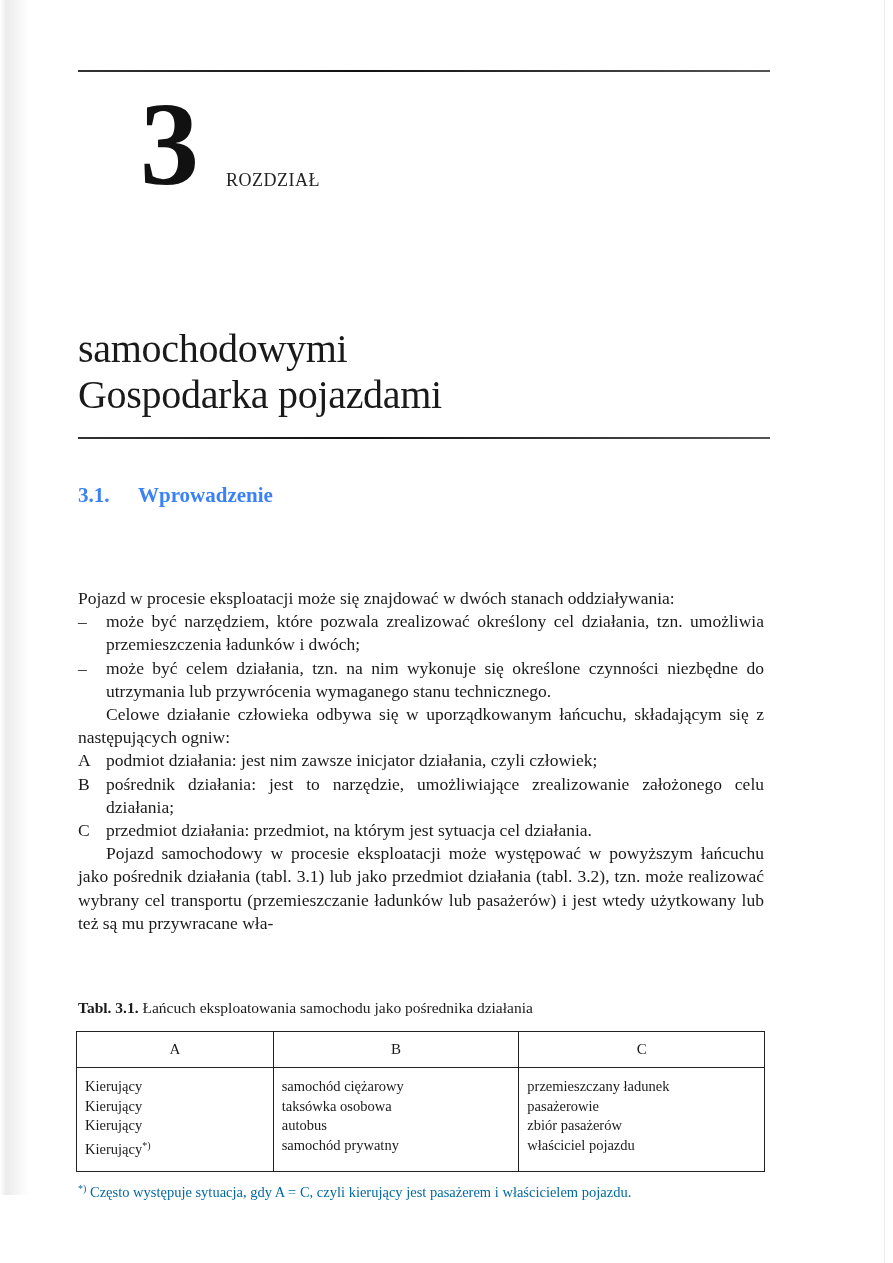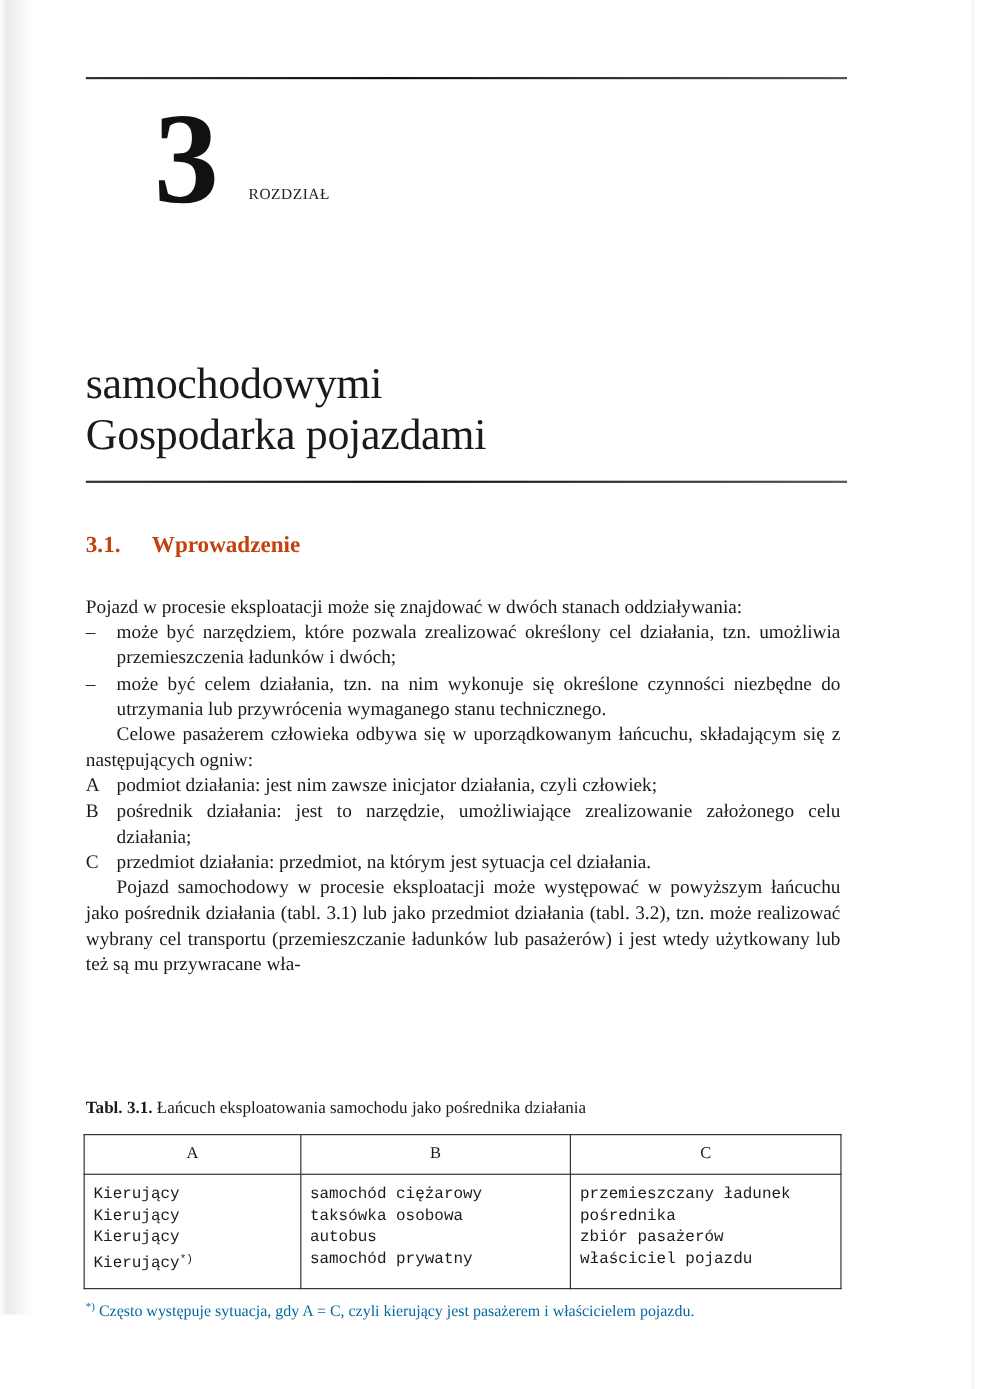--- a/index.html
+++ b/index.html
@@ -20,34 +20,34 @@
       position: absolute; height: 2px;
       background: linear-gradient(to right, #333 0%, #111 40%, #333 70%, #555 100%);
     }
     .chapter-num {
       position: absolute; left: 140px; top: 86px;
       font-size: 118px; font-weight: bold; line-height: 1; letter-spacing: -2px;
       color: #111;
     }
     .chapter-word {
       position: absolute; left: 226px; top: 170px;
-      font-size: 14px; letter-spacing: 0.5px; color: #222;
+      font-size: 18px; letter-spacing: 0.5px; color: #222;
     }
     .chapter-title {
       position: absolute; left: 78px; top: 326px;
       font-size: 40px; line-height: 46px; color: #1a1a1a; letter-spacing: -0.3px;
     }
     .section-heading {
       position: absolute; left: 78px; top: 483px;
-      font-size: 21px; font-weight: bold; color: #c2410c;
+      font-size: 21px; font-weight: bold; color: #3b82f6;
     }
     .section-heading .num { display: inline-block; width: 60px; }
     .body-text {
       position: absolute; left: 78px; width: 686px;
-      font-size: 17.5px; line-height: 23.2px; color: #1a1a1a;
+      font-size: 17.5px; line-height: 23.2px; color: #1a1a1a; margin-top: 47px;
     }
     .para { margin: 0; text-align: justify; }
     .para.indent { text-indent: 28px; }
     .list-item { display: flex; text-align: justify; }
     .list-item .marker { width: 28px; flex: 0 0 28px; }
     .list-item .content { flex: 1; }
     .table-caption {
       position: absolute; left: 78px; top: 999px;
       font-size: 15.5px; color: #1a1a1a; font-family: Liberation Serif, serif;
     }
@@ -60,21 +60,21 @@
       border: 1.5px solid #222; vertical-align: top;
     }
     table.data-table th {
       font-weight: normal; text-align: center; height: 33px; vertical-align: middle;
       font-size: 15px;
     }
     table.data-table td { padding: 9px 8px 6px 8px; height: 88px; }
     table.data-table col.c1 { width: 197px; }
     table.data-table col.c2 { width: 246px; }
     table.data-table col.c3 { width: 246px; }
-    .cell-line { display: block; font-family: Liberation Mono, monospace; }
+    .cell-line { display: block; }
     sup { font-size: 10px; vertical-align: 5px; }
     .footnote {
       position: absolute; left: 78px; top: 1183px;
       font-size: 14.5px; color: #0369a1;
     }
   </style>
 </head>
 <body>
 
 <div class="scan-edge-left"></div>
@@ -99,21 +99,21 @@
 <div class="body-text" style="top:540px;">
   <p class="para">Pojazd w procesie eksploatacji może się znajdować w dwóch stanach oddziaływania:</p>
   <div class="list-item">
     <span class="marker">–</span>
     <span class="content">może być narzędziem, które pozwala zrealizować określony cel działania, tzn. umożliwia przemieszczenia ładunków i dwóch;</span>
   </div>
   <div class="list-item">
     <span class="marker">–</span>
     <span class="content">może być celem działania, tzn. na nim wykonuje się określone czynności niezbędne do utrzymania lub przywrócenia wymaganego stanu technicznego.</span>
   </div>
-  <p class="para indent">Celowe pasażerem człowieka odbywa się w uporządkowanym łańcuchu, składającym się z następujących ogniw:</p>
+  <p class="para indent">Celowe działanie człowieka odbywa się w uporządkowanym łańcuchu, składającym się z następujących ogniw:</p>
   <div class="list-item">
     <span class="marker">A</span>
     <span class="content">podmiot działania: jest nim zawsze inicjator działania, czyli człowiek;</span>
   </div>
   <div class="list-item">
     <span class="marker">B</span>
     <span class="content">pośrednik działania: jest to narzędzie, umożliwiające zrealizowanie założonego celu działania;</span>
   </div>
   <div class="list-item">
     <span class="marker">C</span>
@@ -149,21 +149,21 @@
         <span class="cell-line"><span>Kierujący</span><sup>*)</sup></span>
       </td>
       <td>
         <span class="cell-line">samochód ciężarowy</span>
         <span class="cell-line">taksówka osobowa</span>
         <span class="cell-line">autobus</span>
         <span class="cell-line">samochód prywatny</span>
       </td>
       <td>
         <span class="cell-line">przemieszczany ładunek</span>
-        <span class="cell-line">pośrednika</span>
+        <span class="cell-line">pasażerowie</span>
         <span class="cell-line">zbiór pasażerów</span>
         <span class="cell-line">właściciel pojazdu</span>
       </td>
     </tr>
   </tbody>
 </table>
 
 <div class="footnote">
   <sup>*)</sup>
   <span>Często występuje sytuacja, gdy A = C, czyli kierujący jest pasażerem i właścicielem pojazdu.</span>

